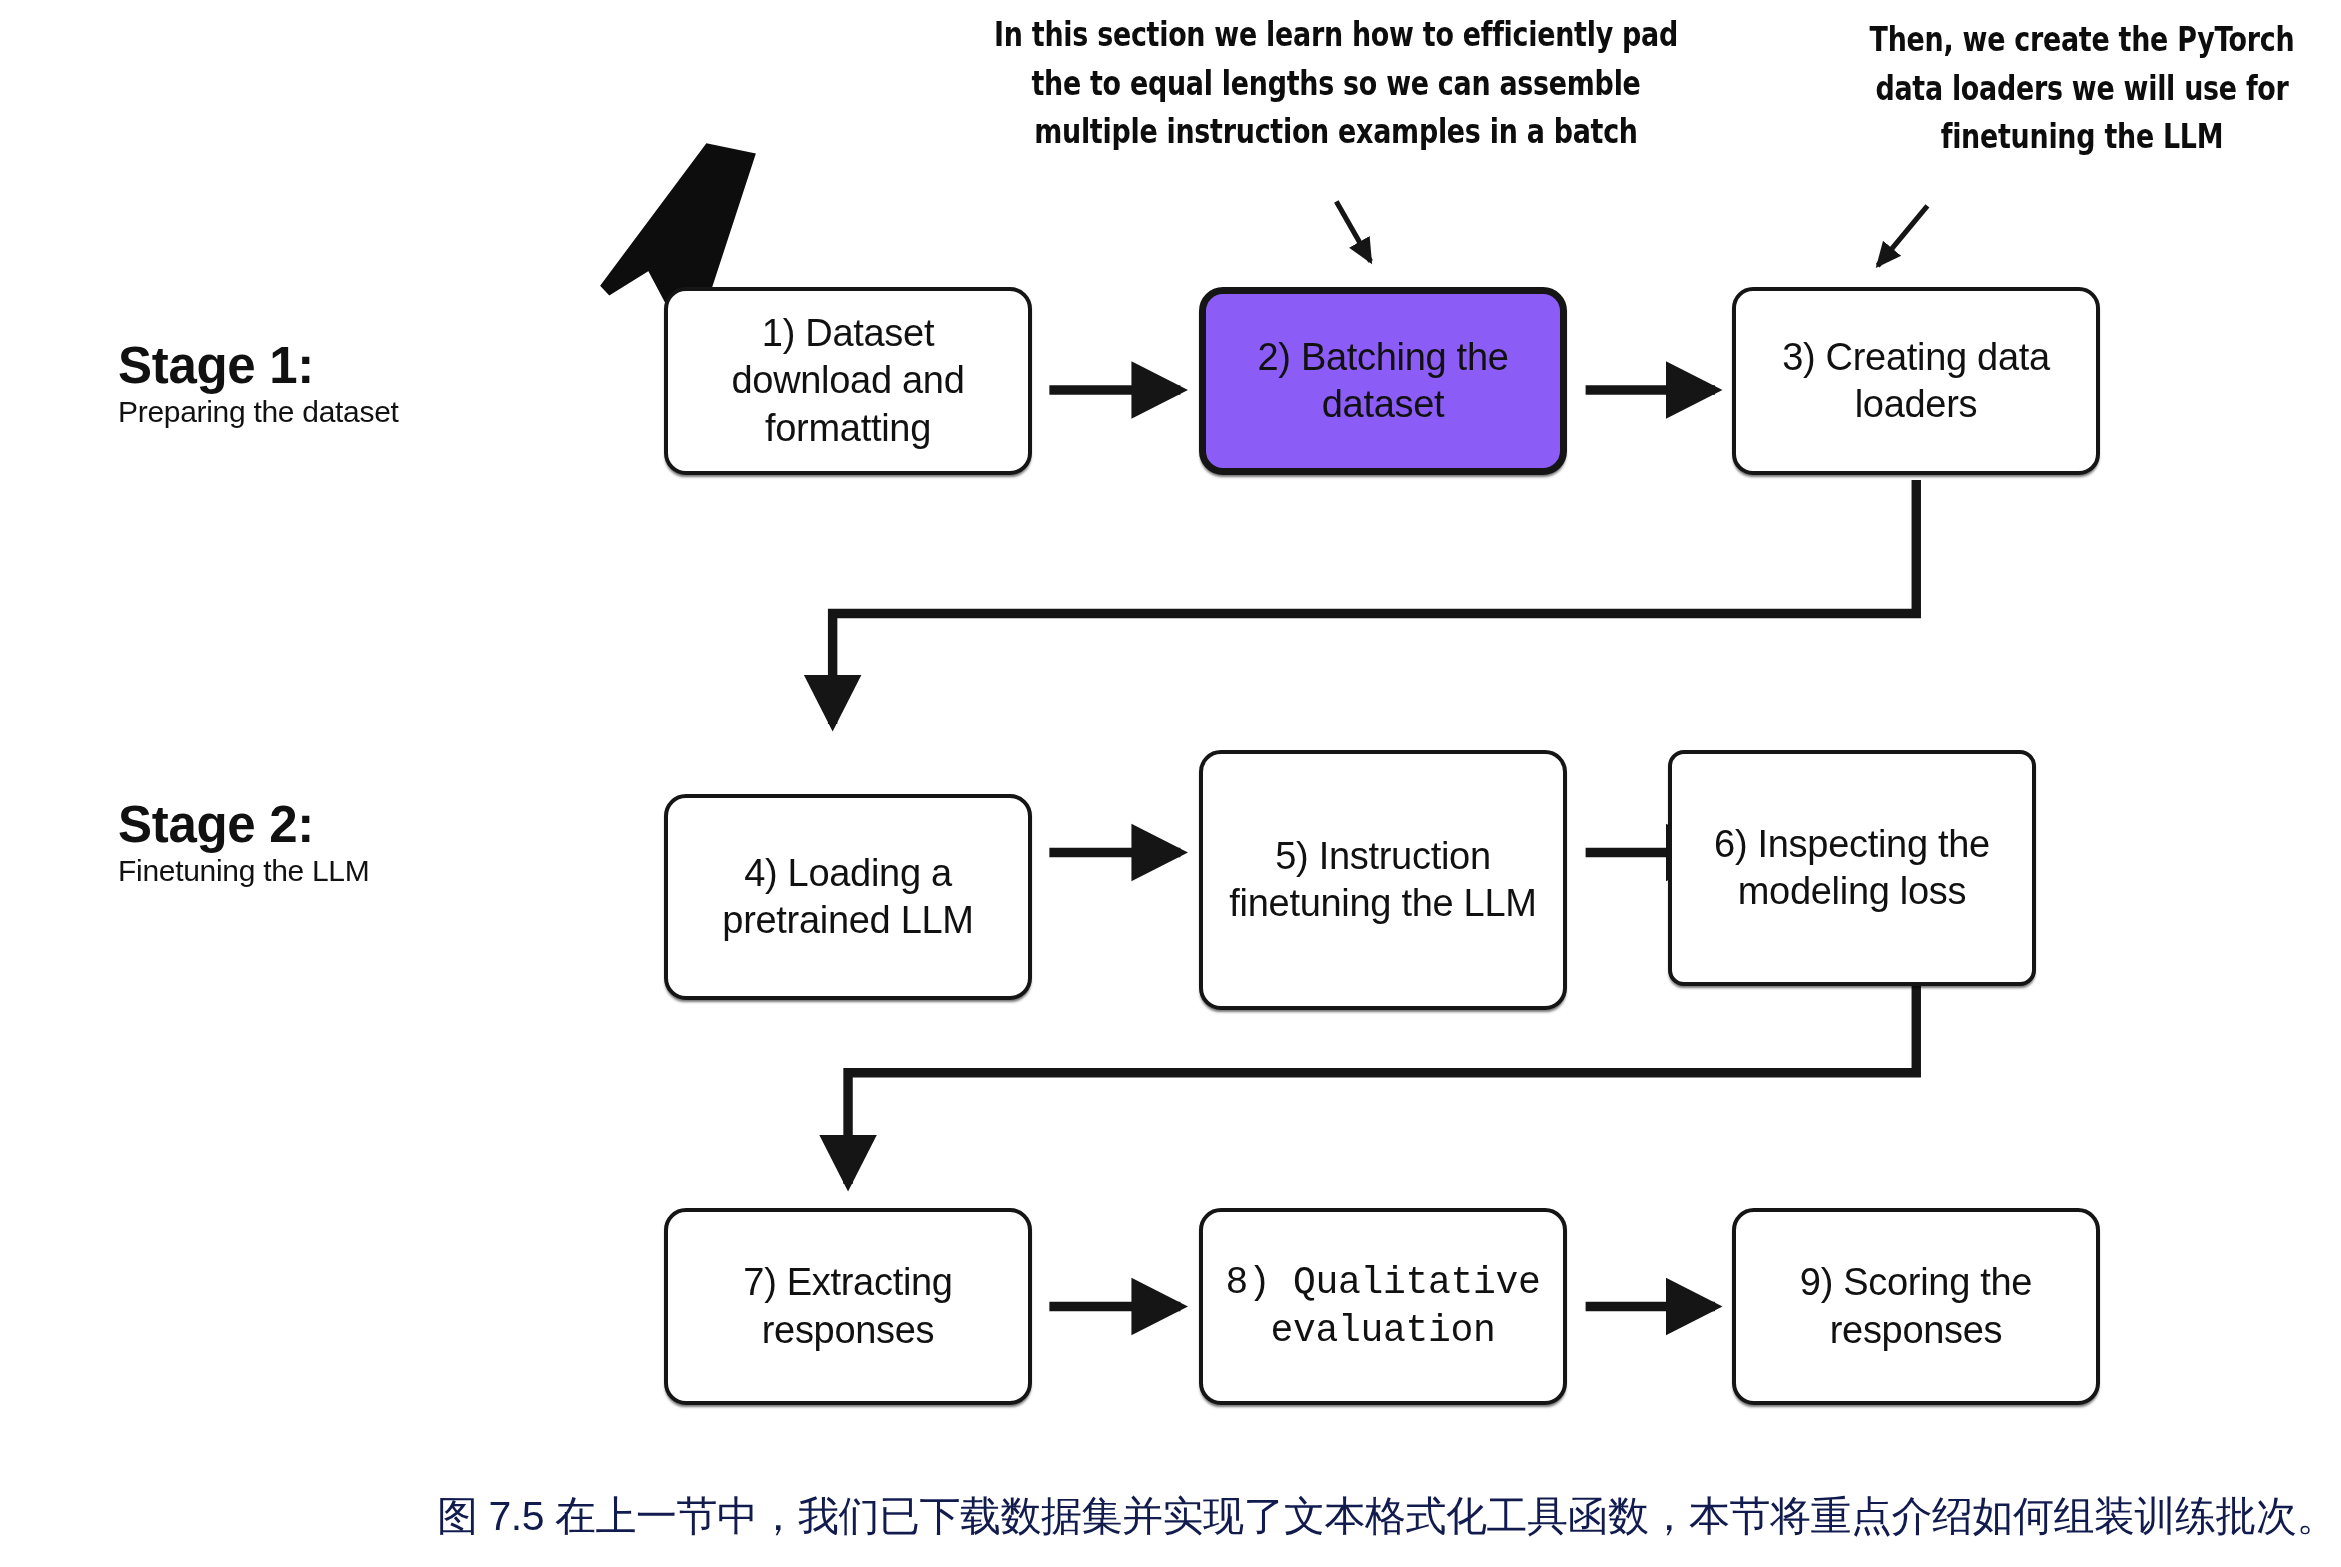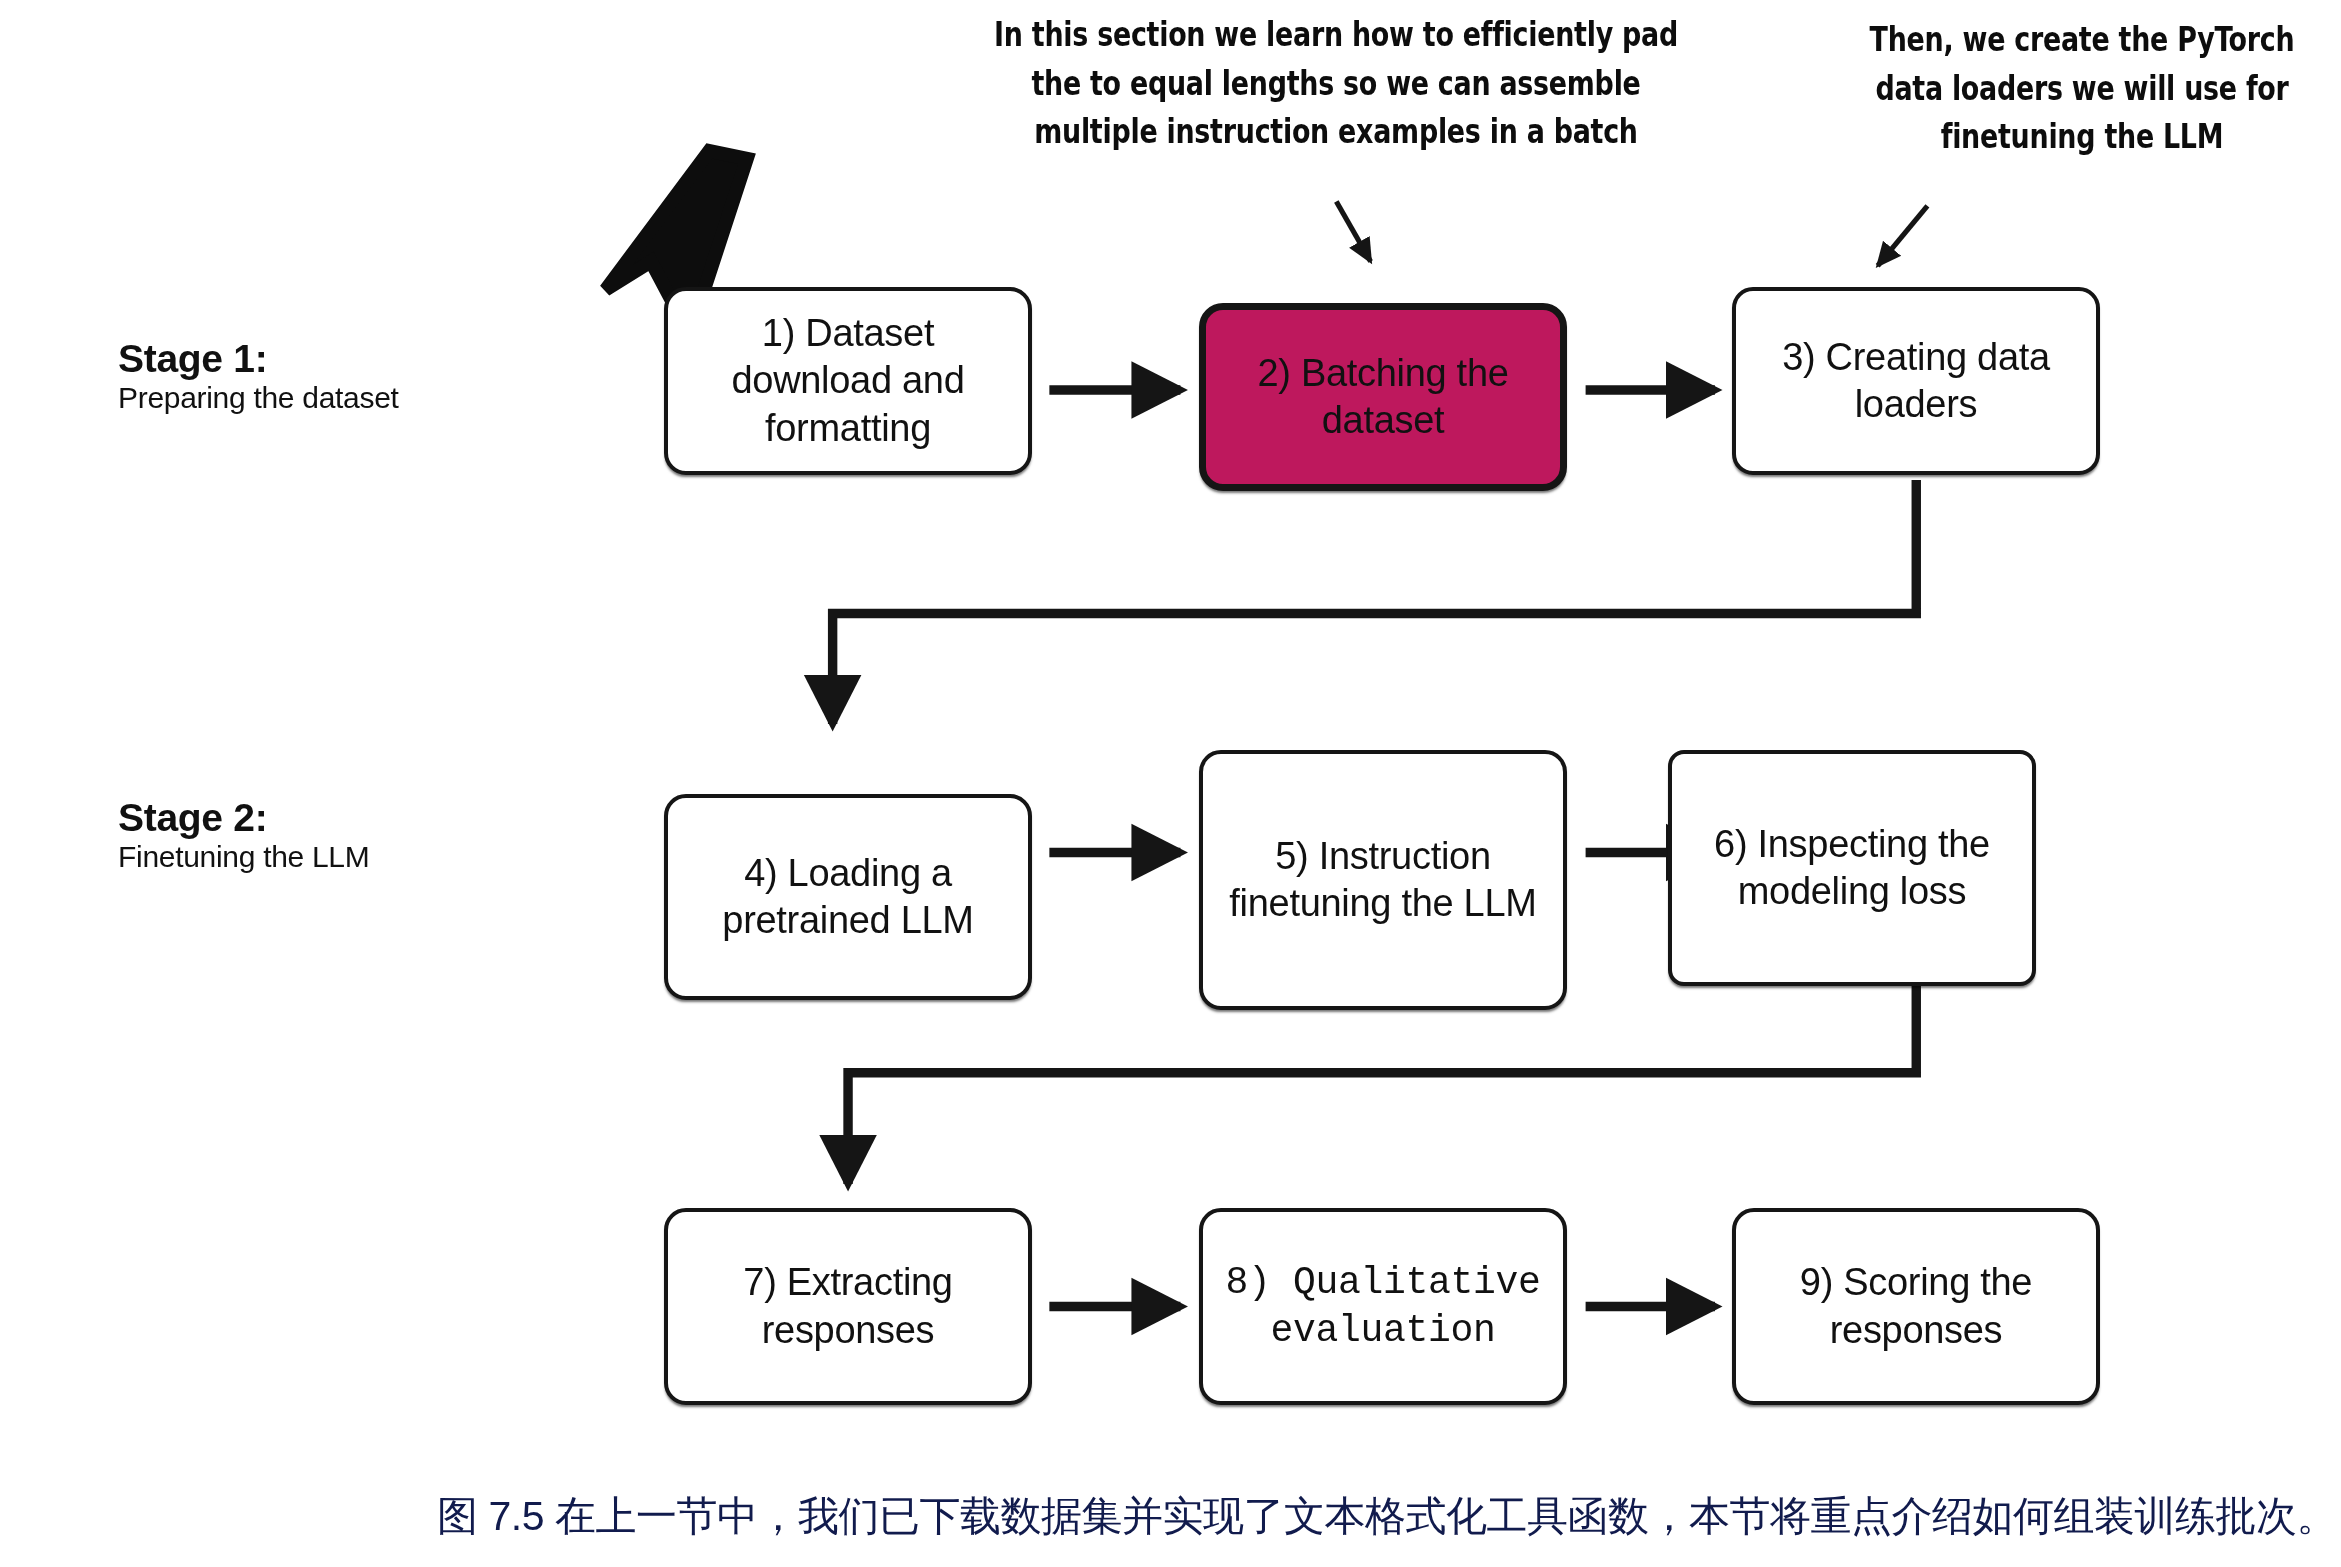--- a/index.html
+++ b/index.html
@@ -52,21 +52,21 @@
   .annotation .line { display: block; white-space: nowrap; }
 
   
   .stage-label {
     position: absolute;
     width: 548px;
     color: #111111;
   }
   .stage-label .stage-title {
     display: block;
-    font-size: 39px;
+    font-size: 51px;
     font-weight: bold;
     line-height: 1.16;
     letter-spacing: -0.3px;
   }
   .stage-label .stage-sub {
     display: block;
     font-size: 30px;
     font-weight: normal;
     line-height: 1.16;
     letter-spacing: -0.3px;
@@ -87,24 +87,23 @@
     justify-content: center;
     text-align: center;
     font-size: 38px;
     line-height: 1.24;
     color: #111111;
     letter-spacing: -0.3px;
     padding: 3.4px 10.3px;
     box-shadow: 0 3.4px 2.6px -1.7px rgba(0,0,0,0.55);
   }
   .flow-box.highlight {
-    background: #be185d;
+    background: #8b5cf6;
     border-width: 7.7px;
     border-radius: 24px;
-    margin-top: 16px;
   }
   .flow-box .box-text { display: block; }
 
   
   #box-1 { left: 664px;  top: 287px;  width: 368px; height: 188px; }
   #box-2 { left: 1199px; top: 287px;  width: 368px; height: 188px; }
   #box-3 { left: 1732px; top: 287px;  width: 368px; height: 188px; border-radius: 21px; }
   
   #box-4 { left: 664px;  top: 750px;  width: 368px; height: 206px; margin-top: 44px; }
   #box-5 { left: 1199px; top: 750px;  width: 368px; height: 260px; }

